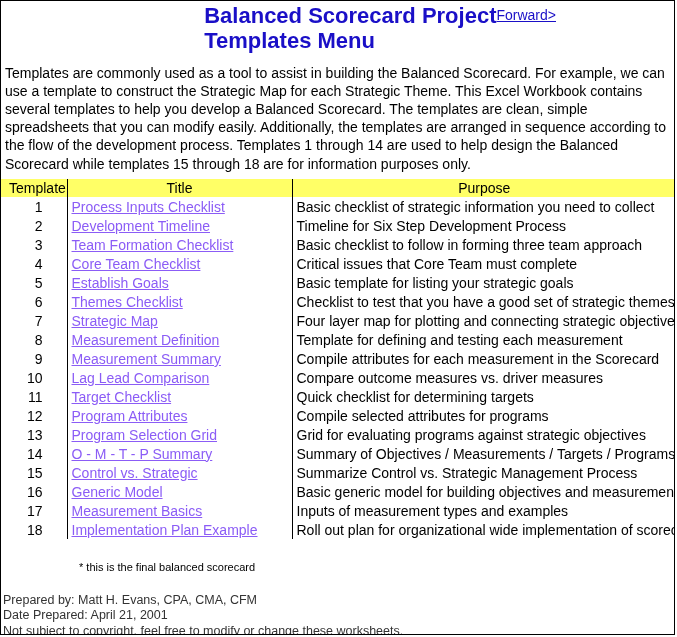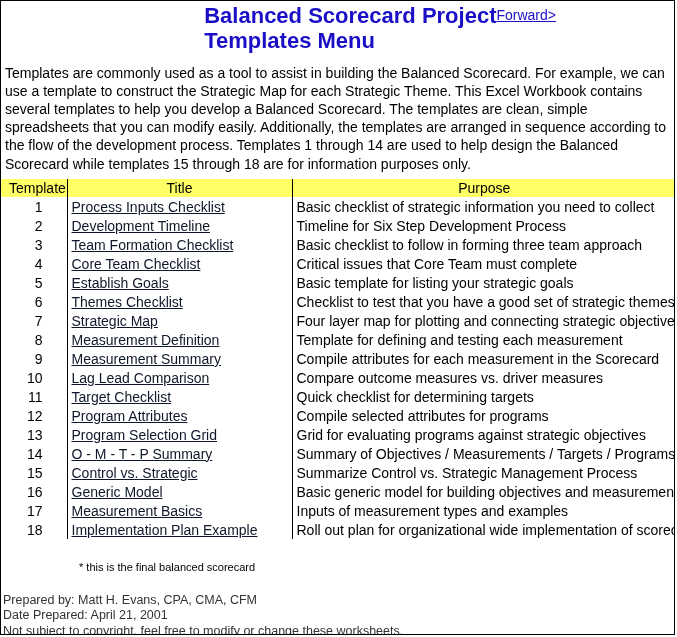--- a/index.html
+++ b/index.html
@@ -66,21 +66,21 @@
     font-size: 14px;
     padding: 2px 4px 1px 4px;
     border-left: 1px solid #000;
     white-space: nowrap;
     overflow: hidden;
     vertical-align: top;
   }
   .tbl td:first-child { border-left: none; }
   .tbl td.num { text-align: center; padding-right: 24px; text-align: right;}
   .tbl td.title a {
-    color: #0f172a;
+    color: #8b5cf6;
     text-decoration: underline;
     cursor: pointer;
   }
   .footnote {
     font-size: 11px;
     padding: 22px 0 0 78px;
   }
   .prepared-block {
     font-size: 12.5px;
     padding-top: 20px;

